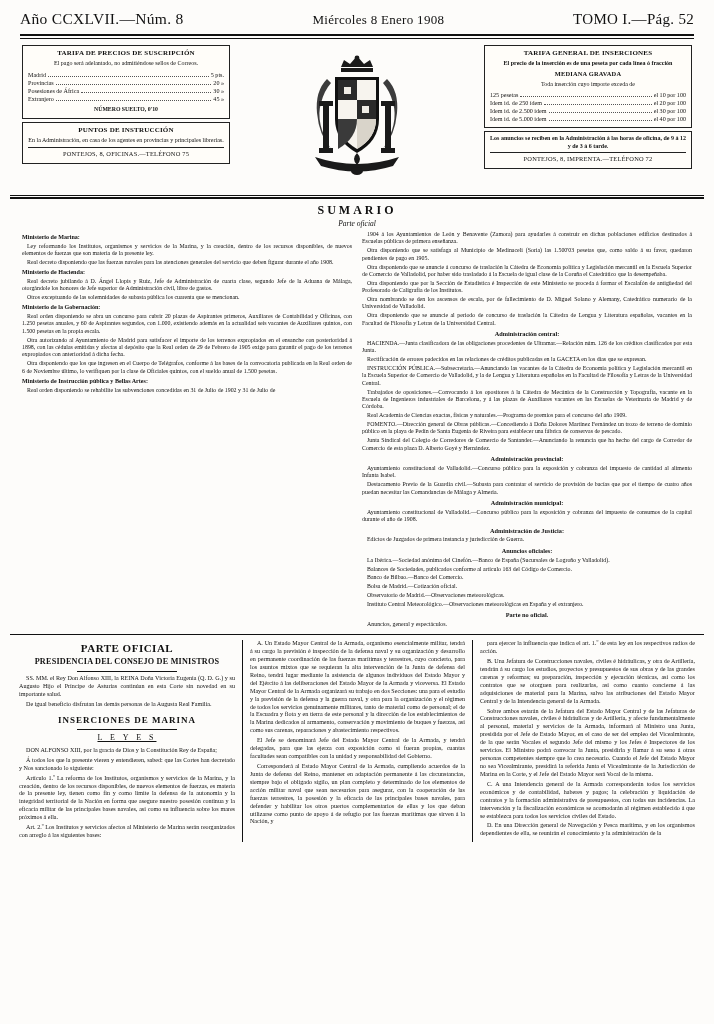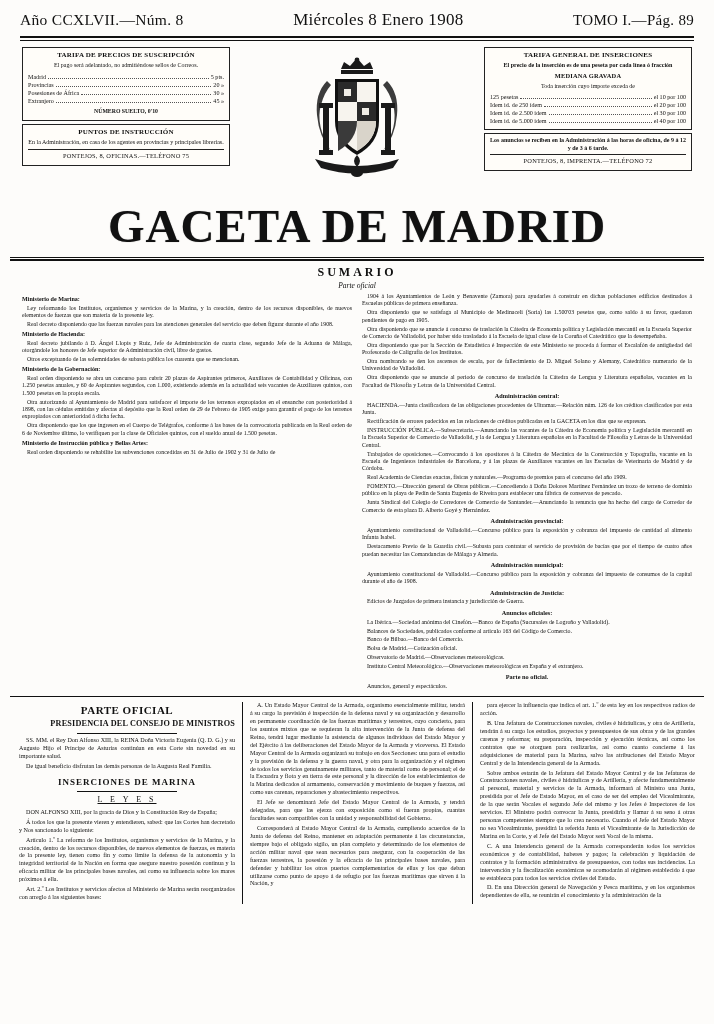--- a/index.html
+++ b/index.html
@@ -21,21 +21,21 @@
   .masthead{
     padding:10px 14px 0 14px;
   }
   .mast-line{
     display:flex;justify-content:space-between;align-items:baseline;
     font-size:15px;
     letter-spacing:.3px;
     padding:0 6px 6px 6px;
   }
   .mast-line .m-left{font-size:15.5px;}
-  .mast-line .m-mid{font-size:17px;}
+  .mast-line .m-mid{font-size:13px;}
   .mast-line .m-right{font-size:15px;}
   .rule-double{
     border-top:2px solid #111;
     border-bottom:1px solid #111;
     height:2px;
     margin:0 6px 6px 6px;
   }
   
   .boxrow{
     display:flex;
@@ -108,40 +108,40 @@
     font-size:6.1px;
     line-height:1.3;
     text-align:justify;
   }
   .bcol.sep{border-left:1px solid #111;}
   .bcol p{margin:0 0 2px 0;text-indent:7px;}
   .parte-oficial{
     text-align:center;font-size:11px;font-weight:bold;letter-spacing:.5px;margin:1px 0 2px 0;
   }
   .presi{
-    text-align:right;font-size:8.2px;font-weight:bold;letter-spacing:.2px;margin:1px 0 3px 0;
+    text-align:center;font-size:8.2px;font-weight:bold;letter-spacing:.2px;margin:1px 0 3px 0;
   }
   .ministerio{
     text-align:center;font-size:9px;font-weight:bold;letter-spacing:1px;margin:6px 0 2px 0;
   }
   .leyes{
     text-align:center;font-size:8px;letter-spacing:3px;margin:2px 0 3px 0;text-decoration:underline;
   }
   .hr-short{border-top:1px solid #111;width:46%;margin:3px auto;}
 </style>
 </head>
 <body>
 
 <div class="page">
 
   <div class="masthead">
     <div class="mast-line">
       <div class="m-left">Año CCXLVII.—Núm. 8</div>
       <div class="m-mid">Miércoles 8 Enero 1908</div>
-      <div class="m-right">TOMO I.—Pág. 89</div>
+      <div class="m-right">TOMO I.—Pág. 52</div>
     </div>
     <div class="rule-double"></div>
 
     <div class="boxrow">
 
       <div class="boxcol">
         <div class="tinybox">
           <span class="bt">TARIFA DE PRECIOS DE SUSCRIPCIÓN</span>
           <div class="sub">El pago será adelantado, no admitiéndose sellos de Correos.</div>
           <div style="text-align:left;margin-top:3px;">
@@ -242,21 +242,20 @@
           </div>
         </div>
         <div class="tinybox">
           <div class="sub bline">Los anuncios se reciben en la Administración á las horas de oficina, de 9 á 12 y de 3 á 6 tarde.</div>
           <div class="footline">PONTEJOS, 8, IMPRENTA.—TELÉFONO 72</div>
         </div>
       </div>
     </div>
   </div>
 
-  <div class="bigtitle">GACETA DE MADRID</div>
   <div class="rule-thin"></div>
   <div class="rule-thick"></div>
 
   <div class="sumario-wrap">
     <div class="sum-title">SUMARIO</div>
     <div class="sum-sub">Parte oficial</div>
     <div class="sumario">
       <div class="col" id="sum-col-1">
           <div class="sec-head">Ministerio de Marina:</div>
           <div class="sum-p">Ley reformando los Institutos, organismos y servicios de la Marina, y la creación, dentro de los recursos disponibles, de nuevos elementos de fuerzas que son materia de la presente ley.</div>

